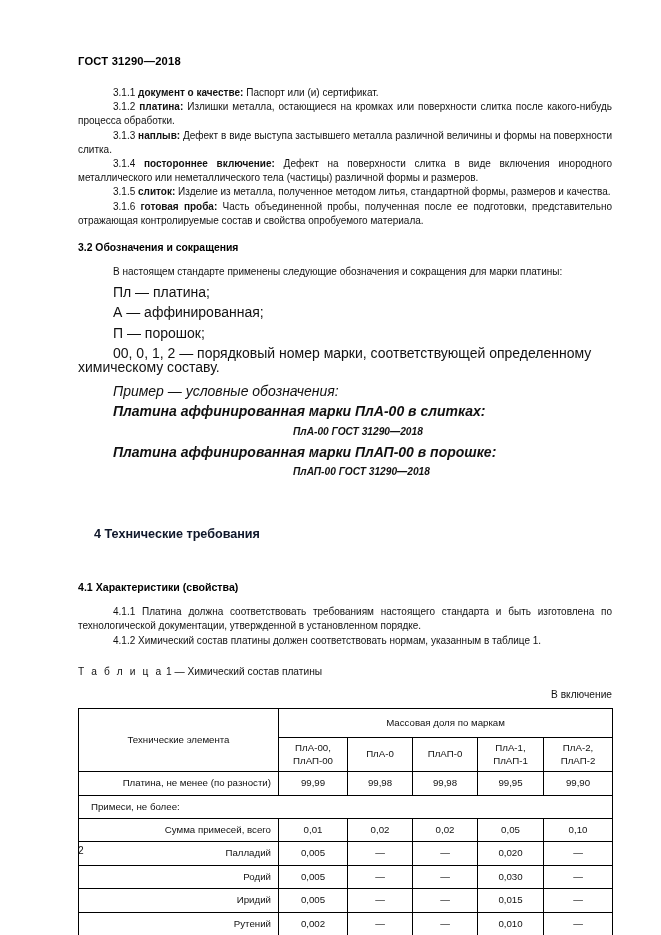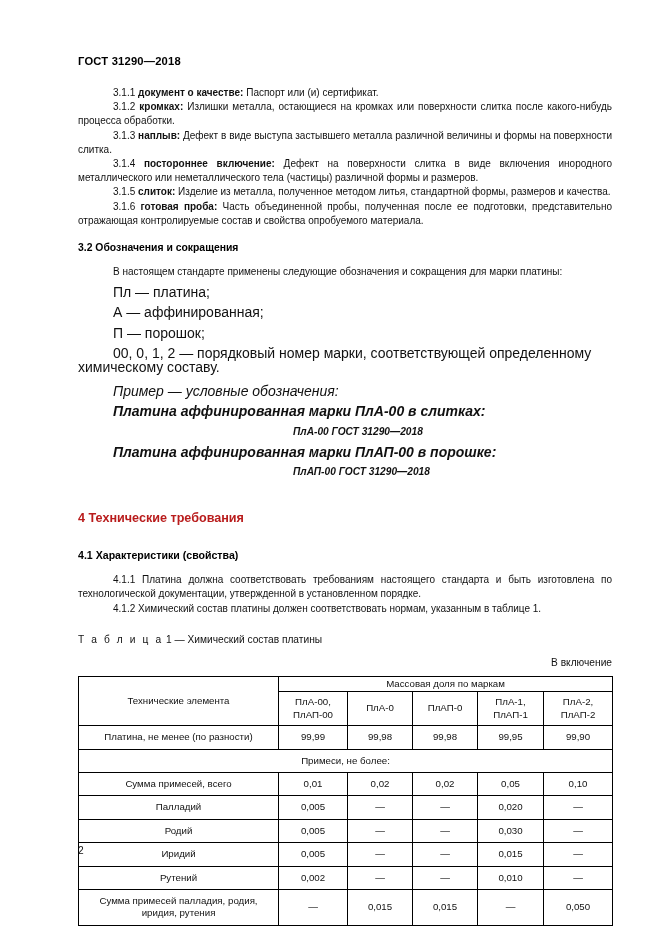--- a/index.html
+++ b/index.html
@@ -90,23 +90,23 @@
     text-indent: 215px;
     font-style: italic;
     font-weight: bold;
     color: #111;
   }
 
   
   .sec-head {
     font-size: 12.6px;
     font-weight: bold;
-    margin: 0;
-    text-indent: 0;
-    color: #b91c1c;
+    margin: 16px;
+    text-indent: 0;
+    color: #0f172a;
   }
   .sub-head-2 {
     font-size: 10.6px;
     font-weight: bold;
     margin: 0;
     text-indent: 0;
     color: #000;
   }
 
   
@@ -142,36 +142,36 @@
     text-align: center;
     vertical-align: middle;
     font-weight: normal;
     line-height: 12.4px;
   }
   table.chem th.elem-head {
     text-align: center;
     padding: 4px 6px;
   }
   table.chem td.elem-name {
-    text-align: center;
-    padding: 5px 13px;
+    text-align: right;
+    padding: 5px 7px;
   }
   table.chem th.group-head {
-    padding: 1px 2px;
+    padding: 8px 2px;
     margin-left: 8px;
   }
   table.chem th.mark-head {
     padding: 4px 2px;
   }
   table.chem td.val {
     padding: 5px 2px;
   }
   table.chem tr.span-row td {
-    padding: 5px 2px;
-    text-align: center;
+    padding: 5px 12px;
+    text-align: left;
   }
 
   
   .page-num {
     position: absolute;
     left: 78px;
     top: 845px;
     font-size: 10.2px;
     color: #111;
   }
@@ -186,21 +186,21 @@
 <body>
 
 <div id="page">
 
   <div class="doc-header">ГОСТ 31290—2018</div>
 
   <div class="content" style="top:86px;">
 
     <p class="para"><span>3.1.1</span> <span class="term">документ о качестве:</span> <span>Паспорт или (и) сертификат.</span></p>
 
-    <p class="para"><span>3.1.2</span> <span class="term">кромках:</span> <span>Излишки металла, остающиеся на кромках или поверхности слитка после какого-нибудь процесса обработки.</span></p>
+    <p class="para"><span>3.1.2</span> <span class="term">платина:</span> <span>Излишки металла, остающиеся на кромках или поверхности слитка после какого-нибудь процесса обработки.</span></p>
 
     <p class="para"><span>3.1.3</span> <span class="term">наплыв:</span> <span>Дефект в виде выступа застывшего металла различной величины и формы на поверхности слитка.</span></p>
 
     <p class="para"><span>3.1.4</span> <span class="term">постороннее включение:</span> <span>Дефект на поверхности слитка в виде включения инородного металлического или неметаллического тела (частицы) различной формы и размеров.</span></p>
 
     <p class="para"><span>3.1.5</span> <span class="term">слиток:</span> <span>Изделие из металла, полученное методом литья, стандартной формы, размеров и качества.</span></p>
 
     <p class="para"><span>3.1.6</span> <span class="term">готовая проба:</span> <span>Часть объединенной пробы, полученная после ее подготовки, представительно отражающая контролируемые состав и свойства опробуемого материала.</span></p>
 
     <div class="sp-14"></div>

